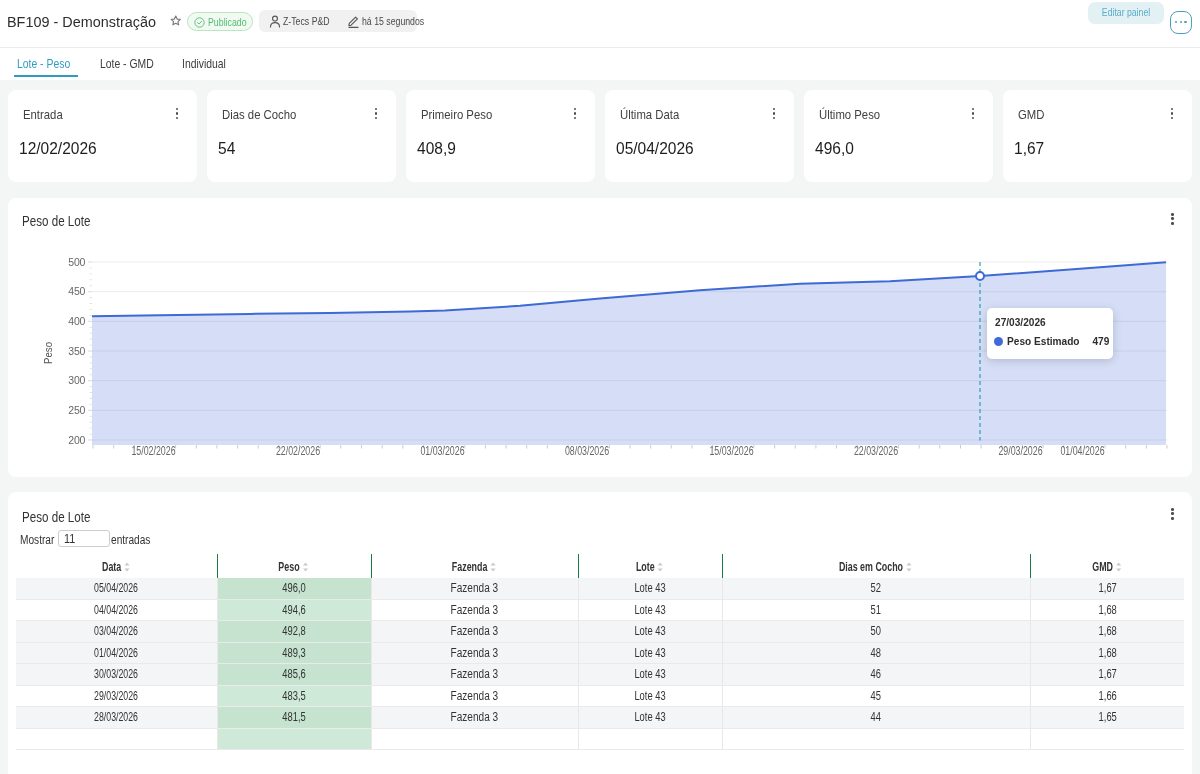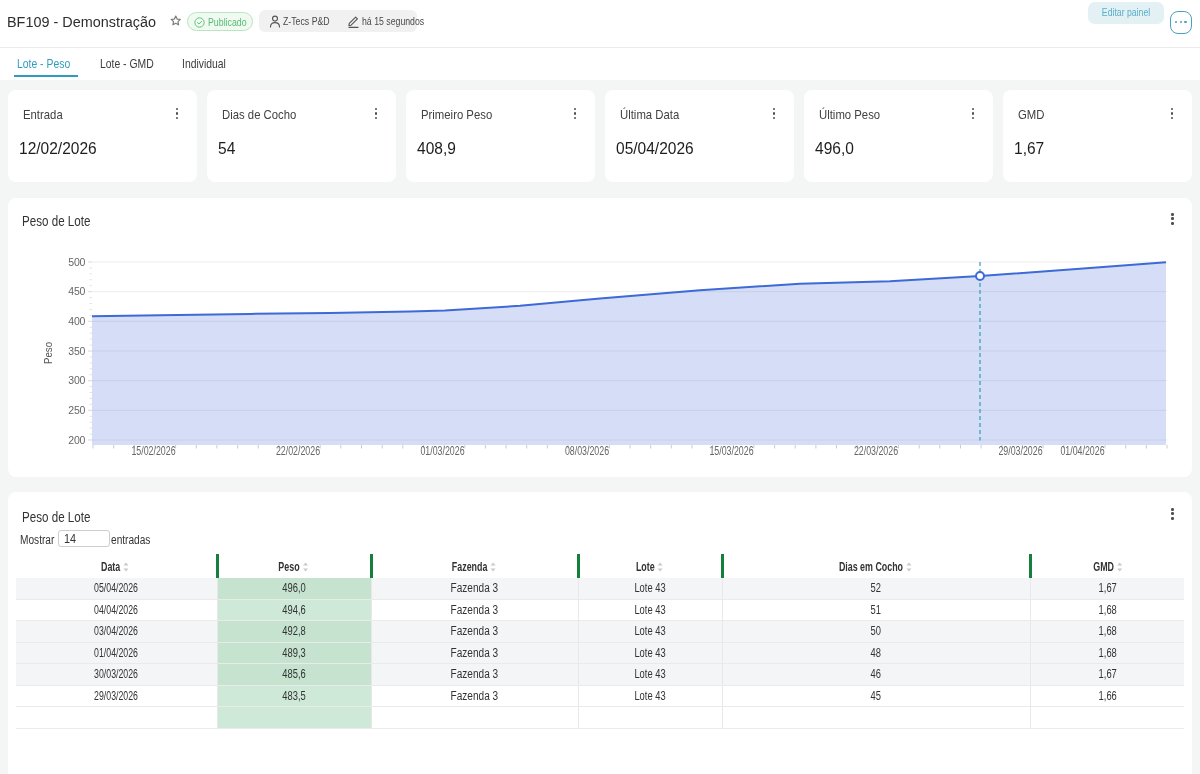--- a/index.html
+++ b/index.html
@@ -43,21 +43,21 @@
   .tooltip .lbl { left:19.5px; top:27.5px; line-height:13px; font-size:11px; font-weight:700; color:#2e2e2e; transform:scaleX(0.92); }
   .tooltip .val { left:auto; right:4px; top:27.5px; line-height:13px; font-size:11px; font-weight:700; color:#2e2e2e; transform:scaleX(0.92); transform-origin:100% 50%; }
 
   .table-card { left:8px; top:492px; width:1184px; height:320px; }
   .mostrar { left:11.5px; top:39.5px; line-height:16px; font-size:12.5px; color:#333; transform:scaleX(0.81); }
   .inp { position:absolute; left:49.5px; top:37.5px; width:52px; height:17.5px; border:1px solid #cdcdcd; border-radius:3px; background:#fff; }
   .inp .tx { left:5px; top:0; line-height:16px; font-size:12px; color:#333; transform:scaleX(0.9); }
   .entradas { left:103px; top:39.5px; line-height:16px; font-size:12.5px; color:#333; transform:scaleX(0.81); }
 
   table.grid { position:absolute; left:8px; top:62px; width:1168px; border-collapse:collapse; table-layout:fixed; }
-  table.grid th { height:23.5px; position:relative; border-right:3px solid #15803d; }
+  table.grid th { height:23.5px; position:relative; border-right:1px solid #15803d; }
   table.grid td { height:21.5px; text-align:center; border-right:1px solid #e8e8e8; border-bottom:1px solid #eaeaea; font-size:12px; color:#333; padding:0; }
   table.grid th:last-child, table.grid td:last-child { border-right:none; }
   table.grid tr.g td { background:#f4f5f6; }
   table.grid tr.g td.peso { background:#c6e3d0; }
   table.grid tr.w td.peso { background:#cfe9d9;margin-left:30px; }
   table.grid td .cx { display:inline-block; transform:scaleX(0.78); transform-origin:50% 50%; white-space:nowrap; }
   table.grid td .cxd { transform:scaleX(0.73); }
   table.grid td .cxf { transform:scaleX(0.84); }
   table.grid th { text-align:center; vertical-align:middle; }
   .th-in { display:inline-flex; align-items:center; gap:3px; transform:scaleX(0.74); transform-origin:50% 50%; margin-top:2px; }
@@ -285,32 +285,38 @@
         <text x="145.5" y="256.8" textLength="44.2" lengthAdjust="spacingAndGlyphs">15/02/2026</text>
         <text x="290" y="256.8" textLength="44.2" lengthAdjust="spacingAndGlyphs">22/02/2026</text>
         <text x="434.5" y="256.8" textLength="44.2" lengthAdjust="spacingAndGlyphs">01/03/2026</text>
         <text x="579" y="256.8" textLength="44.2" lengthAdjust="spacingAndGlyphs">08/03/2026</text>
         <text x="723.5" y="256.8" textLength="44.2" lengthAdjust="spacingAndGlyphs">15/03/2026</text>
         <text x="868" y="256.8" textLength="44.2" lengthAdjust="spacingAndGlyphs">22/03/2026</text>
         <text x="1012.5" y="256.8" textLength="44.2" lengthAdjust="spacingAndGlyphs">29/03/2026</text>
         <text x="1074.5" y="256.8" textLength="44.2" lengthAdjust="spacingAndGlyphs">01/04/2026</text>
       </g>
     </svg>
+    <div class="tooltip">
+      <span class="tx d">27/03/2026</span>
+      <span class="dot"></span>
+      <span class="tx lbl">Peso Estimado</span>
+      <span class="tx val">479</span>
+    </div>
   </div>
 
   <div class="card table-card">
     <span class="tx cardtitle" style="left:13.5px; top:16.5px;">Peso de Lote</span>
     <span class="kebab" style="left:1163px; top:16px;">
       <i></i>
       <i></i>
       <i></i>
     </span>
     <span class="tx mostrar">Mostrar</span>
     <div class="inp">
-      <span class="tx">14</span>
+      <span class="tx">11</span>
     </div>
     <span class="tx entradas">entradas</span>
     <table class="grid">
       <colgroup>
         <col style="width:201px">
         <col style="width:154px">
         <col style="width:207px">
         <col style="width:144px">
         <col style="width:308px">
         <col style="width:154px">
@@ -403,20 +409,28 @@
           <td><span class="cx">1,67</span></td>
         </tr>
         <tr class="w">
           <td><span class="cx cxd">29/03/2026</span></td>
           <td class="peso"><span class="cx">483,5</span></td>
           <td><span class="cx cxf">Fazenda 3</span></td>
           <td><span class="cx">Lote 43</span></td>
           <td><span class="cx">45</span></td>
           <td><span class="cx">1,66</span></td>
         </tr>
+        <tr class="g">
+          <td><span class="cx cxd">28/03/2026</span></td>
+          <td class="peso"><span class="cx">481,5</span></td>
+          <td><span class="cx cxf">Fazenda 3</span></td>
+          <td><span class="cx">Lote 43</span></td>
+          <td><span class="cx">44</span></td>
+          <td><span class="cx">1,65</span></td>
+        </tr>
         <tr class="w">
           <td></td>
           <td class="peso"></td>
           <td></td>
           <td></td>
           <td></td>
           <td></td>
         </tr>
       </tbody>
     </table>

